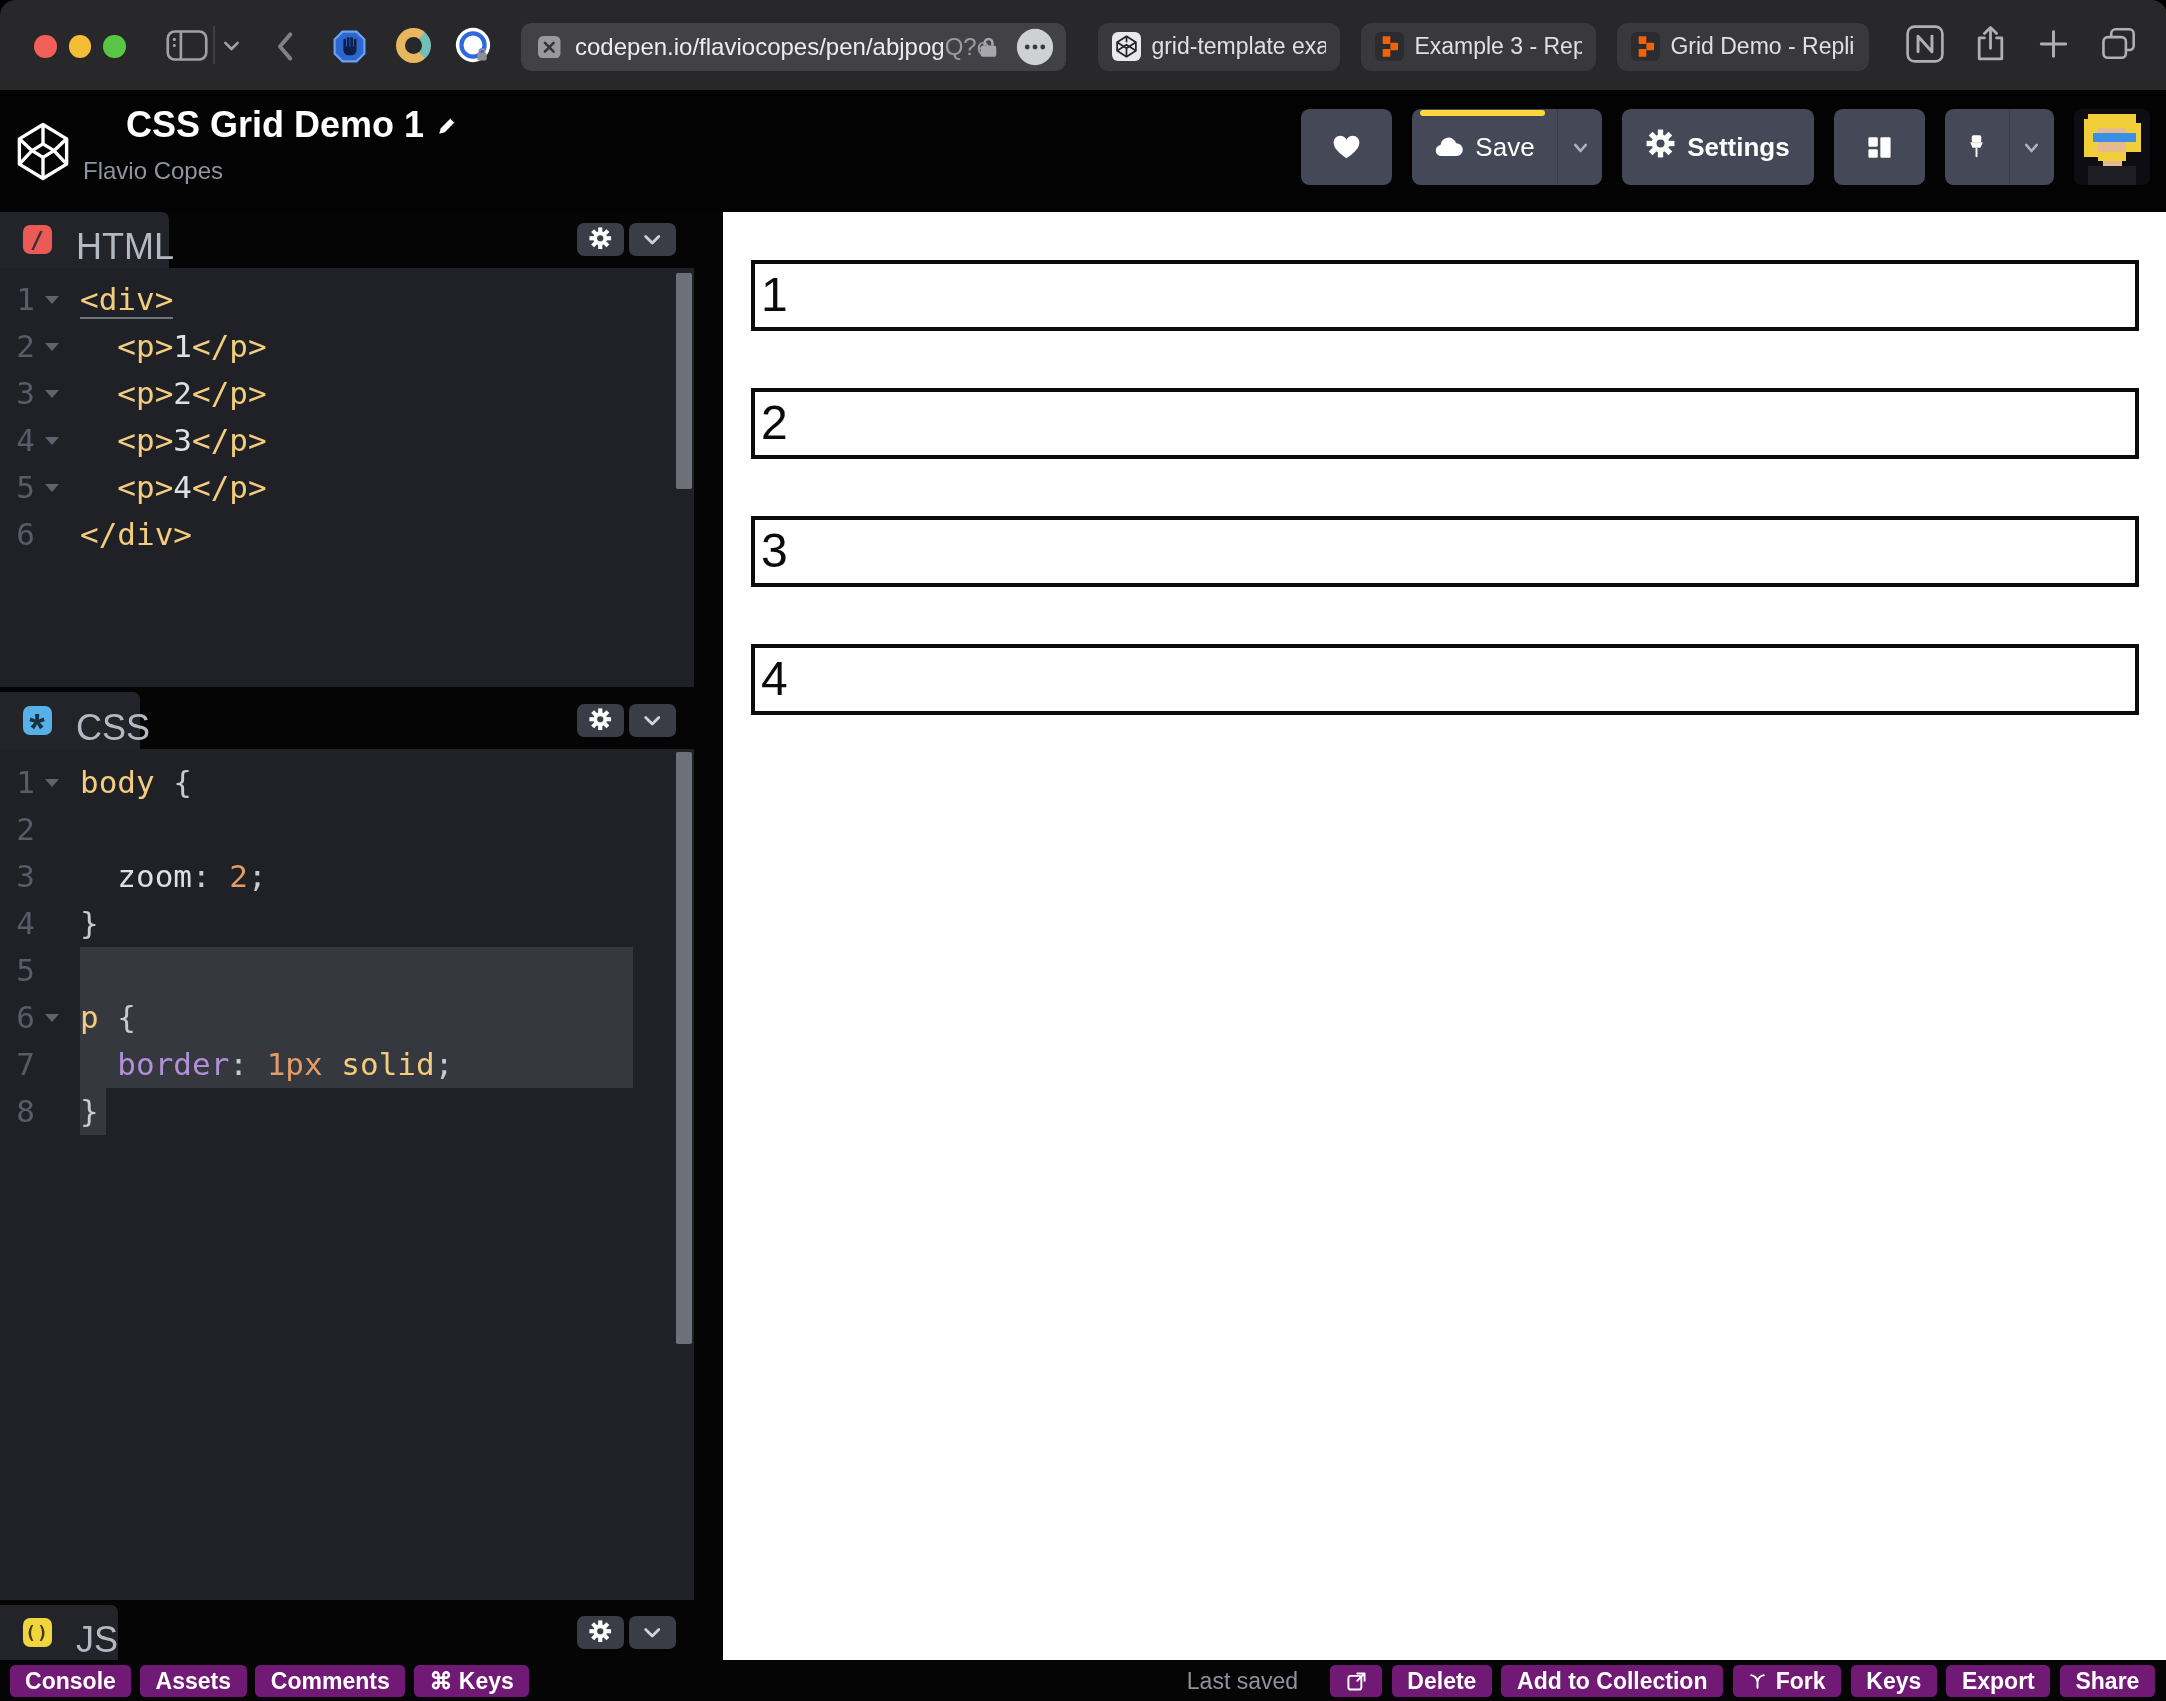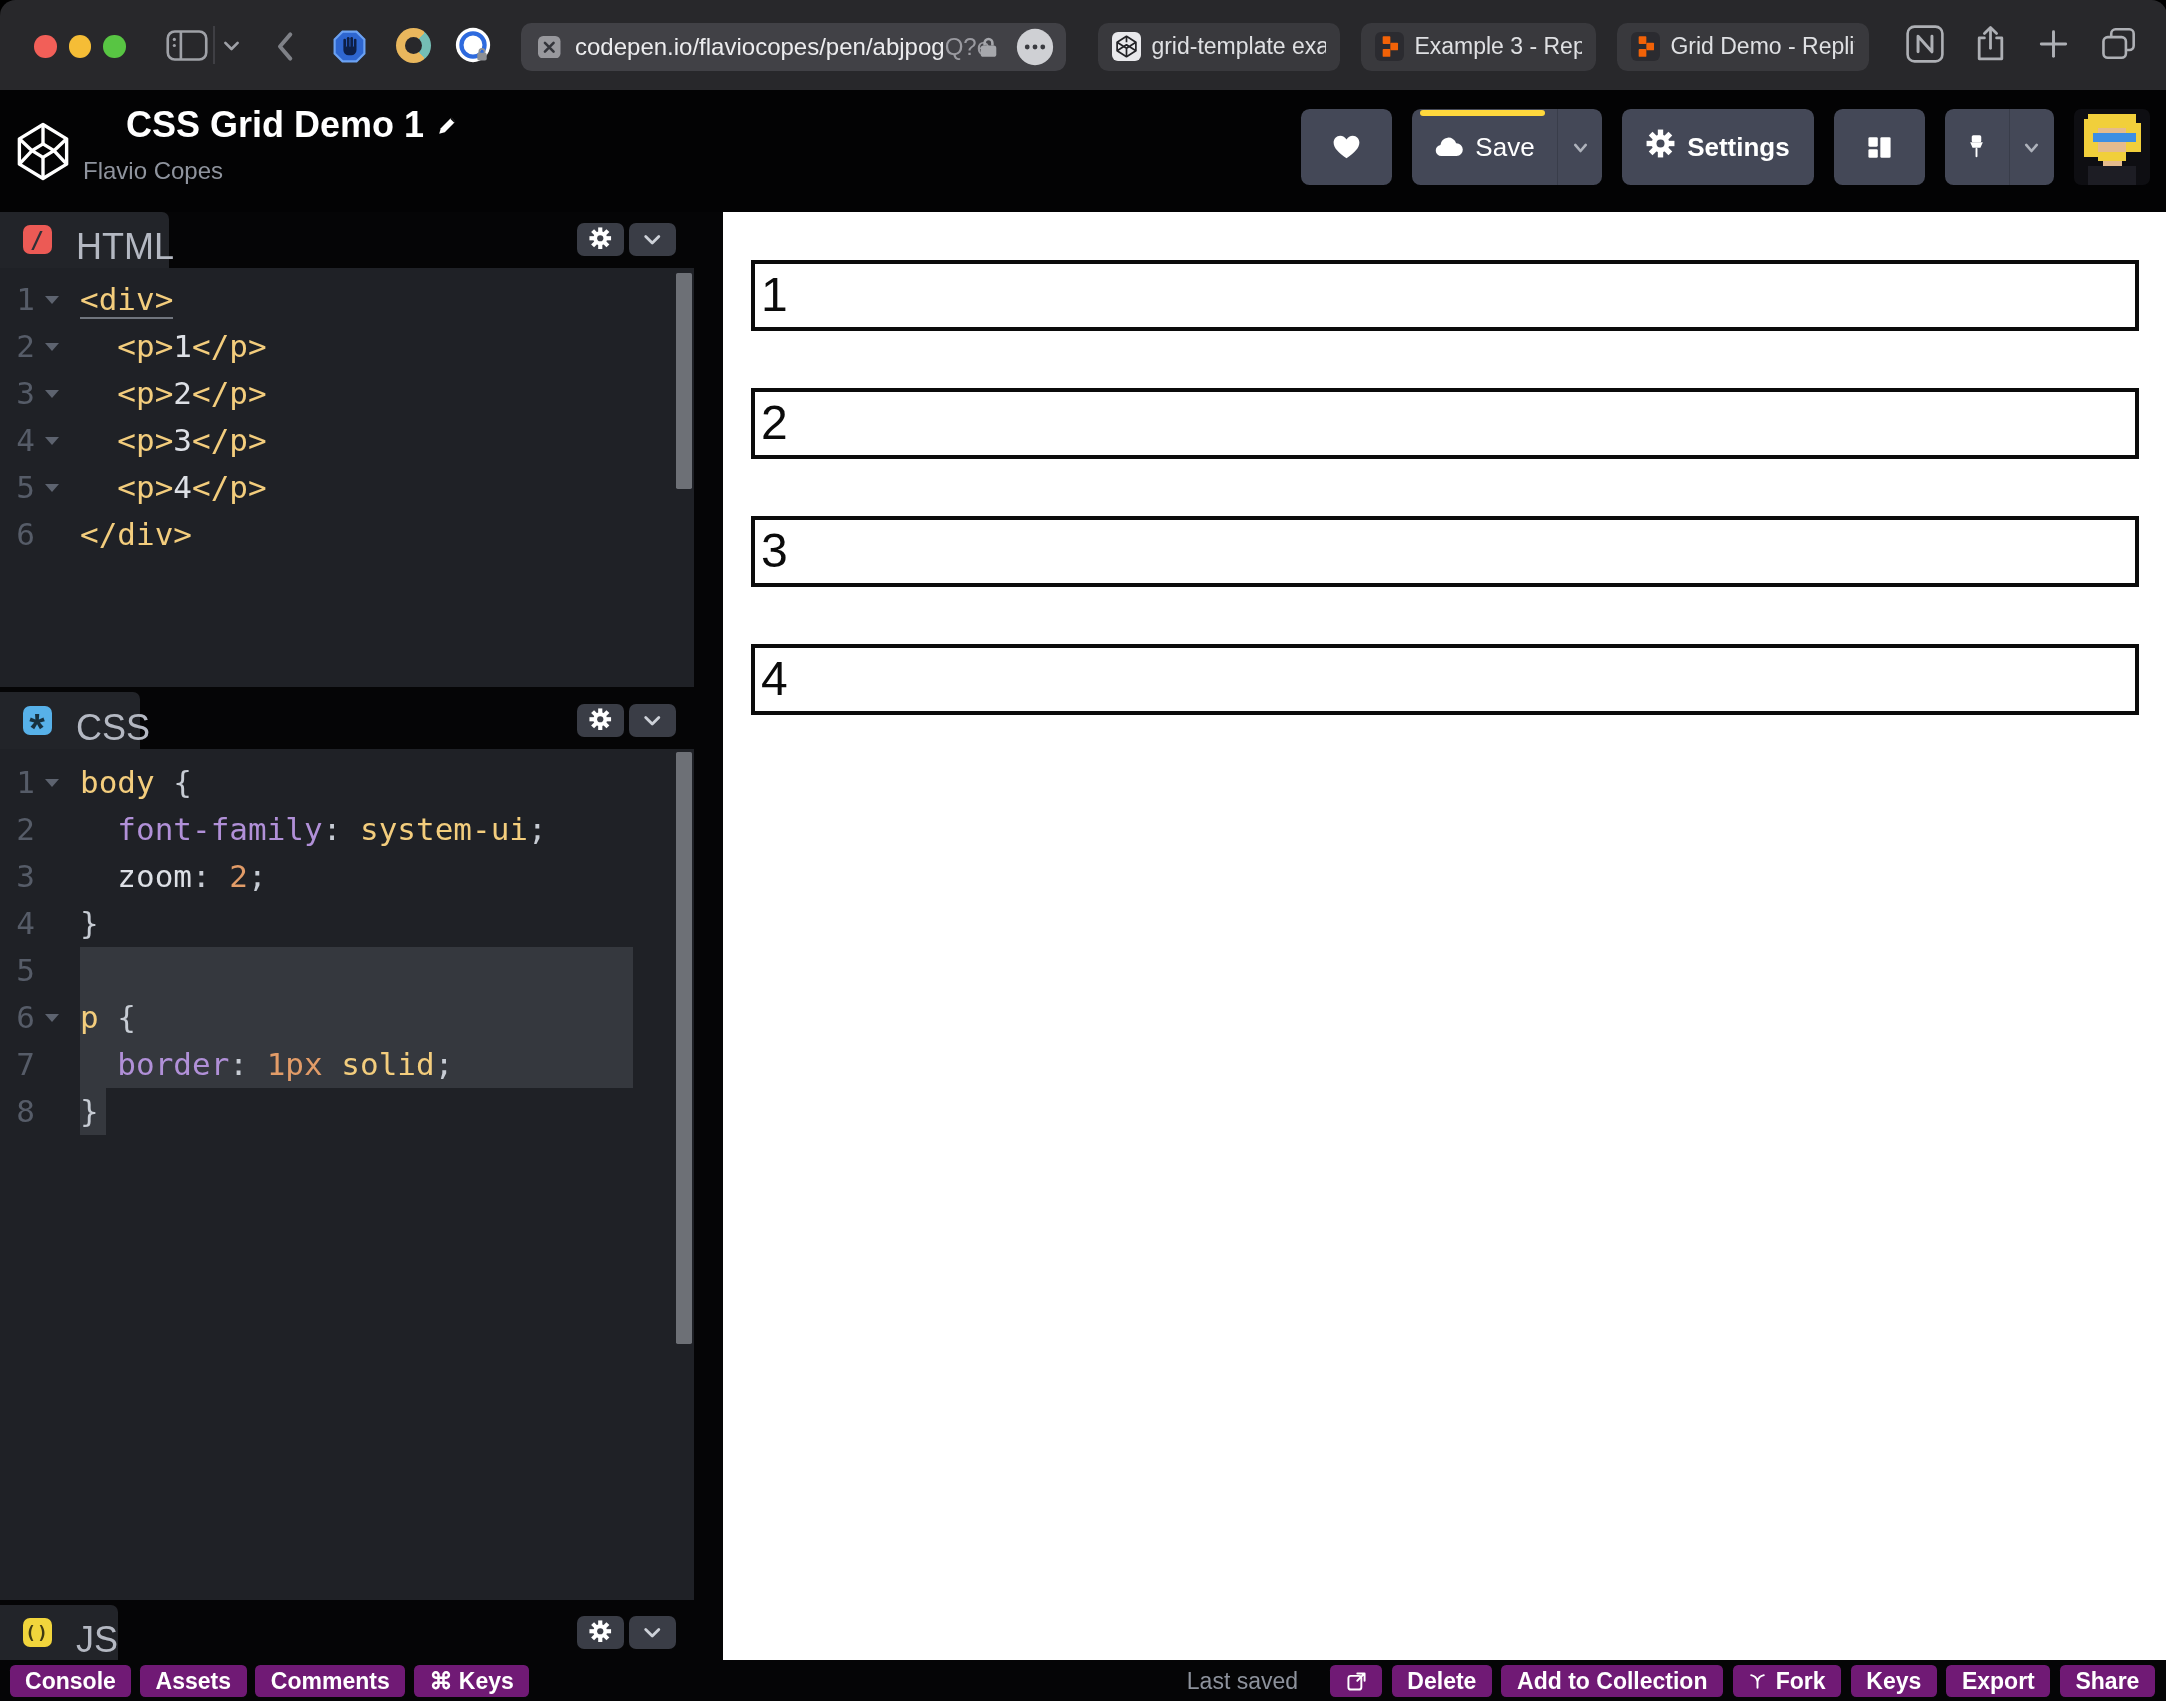--- a/index.html
+++ b/index.html
@@ -432,21 +432,20 @@
       </div>
     </div>
     <div class="editor" id="css-editor" style="top:537px;height:851px;padding-top:10.4px;">
         <div class="cl">
           <span class="ln">1</span>
           <span class="fold"></span>
           <span class="code"><span class="tk-tag">body</span><span class="tk-ws"> </span><span class="tk-punct">{</span></span>
         </div>
         <div class="cl">
           <span class="ln">2</span>
-          <span class="code"><span class="tk-ws">  </span><span class="tk-prop">font-family</span><span class="tk-punct">:</span><span class="tk-ws"> </span><span class="tk-val">system-ui</span><span class="tk-punct">;</span></span>
         </div>
         <div class="cl">
           <span class="ln">3</span>
           <span class="code"><span class="tk-ws">  </span><span class="tk-fg">zoom</span><span class="tk-punct">:</span><span class="tk-ws"> </span><span class="tk-num">2</span><span class="tk-punct">;</span></span>
         </div>
         <div class="cl">
           <span class="ln">4</span>
           <span class="code"><span class="tk-punct">}</span></span>
         </div>
         <div class="cl sel-full">

